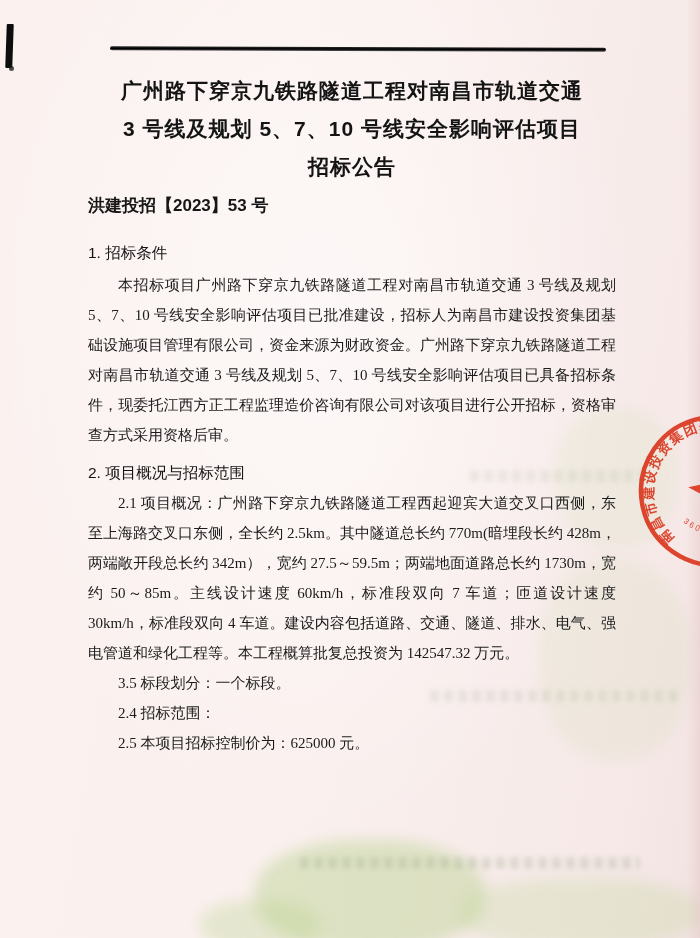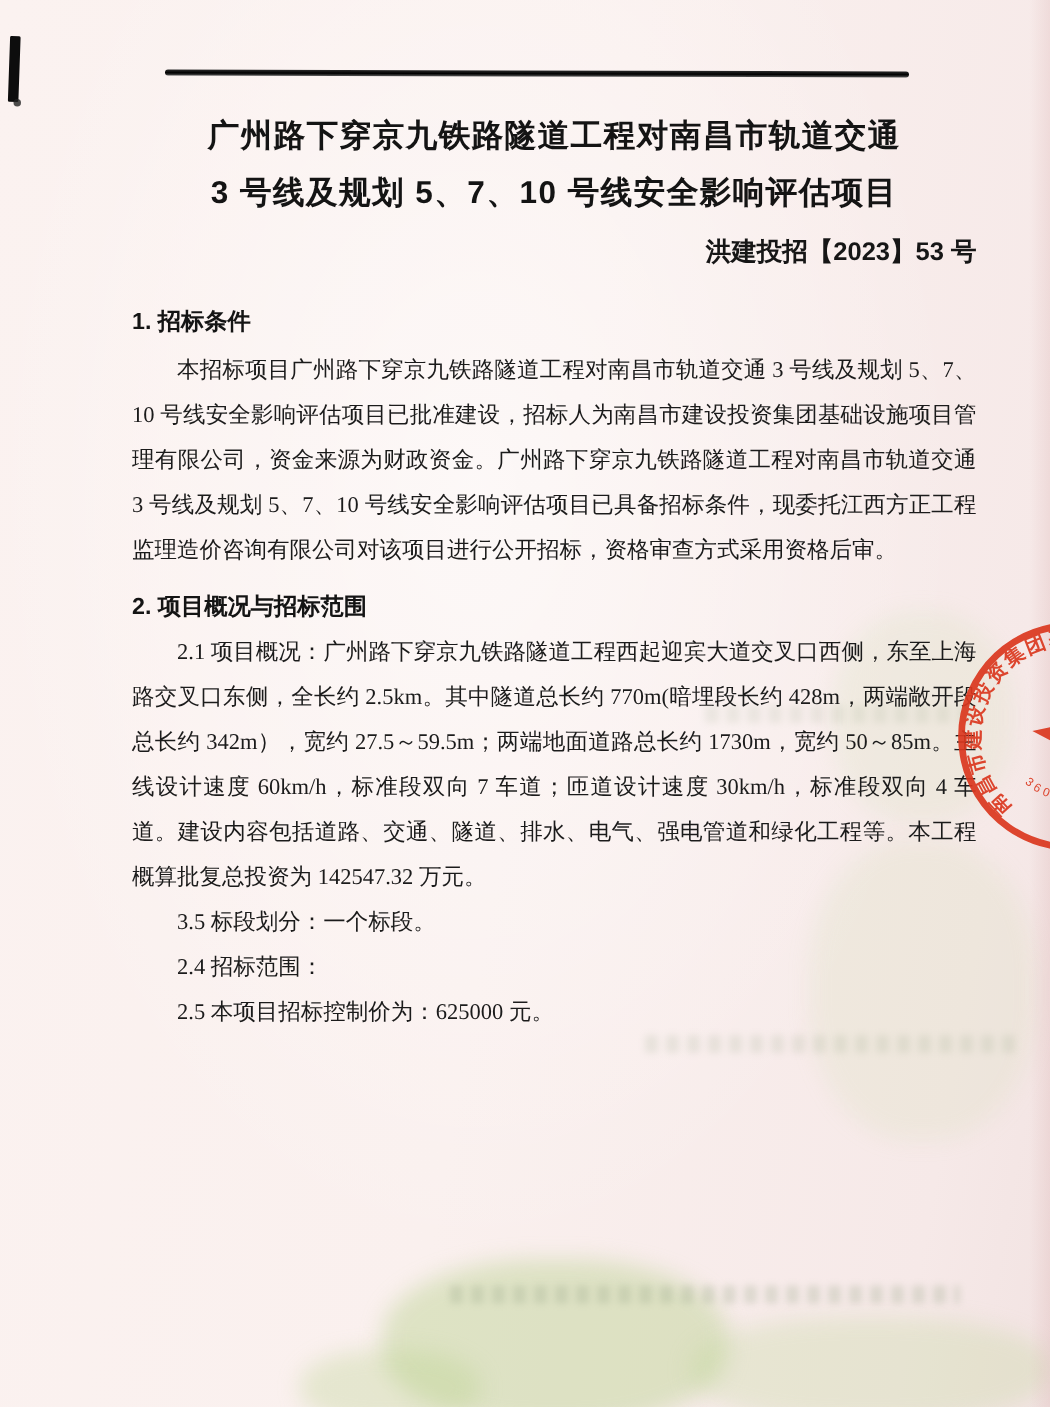--- a/index.html
+++ b/index.html
@@ -10,33 +10,33 @@
   }
   .page{
     position:relative;width:700px;height:938px;overflow:hidden;
     background:
       radial-gradient(ellipse at 45% 35%, rgba(255,255,255,.55) 0%, rgba(255,255,255,0) 60%),
       linear-gradient(100deg,#fbf2f0 0%,#faf0ee 50%,#f6e9e8 88%,#f2e3e2 100%);
     color:#1c1c1c;
   }
   .content{
     position:relative;z-index:3;
-    padding:72px 49px 0 88px;
+    padding:72px 84px 0 88px;
   }
   .title{
     text-align:center;font-family:"Liberation Sans","DejaVu Sans",sans-serif;
     font-weight:700;font-size:21px;line-height:38px;color:#141414;letter-spacing:1px;
   }
   .docnum{
-    text-align:right;font-family:"Liberation Sans","DejaVu Sans",sans-serif;
+    text-align:left;font-family:"Liberation Sans","DejaVu Sans",sans-serif;
     font-weight:700;font-size:17px;line-height:24px;margin-top:8px;color:#161616;
   }
   .sec-heading{
     font-family:"Liberation Sans","DejaVu Sans",sans-serif;
-    font-weight:700;font-size:15.5px;line-height:22px;color:#141414;
+    font-weight:400;font-size:15.5px;line-height:22px;color:#141414;
   }
   .h1m{margin-top:24px;}
   .h2m{margin-top:12px;}
   .para{
     font-size:15px;line-height:30px;text-align:justify;
     text-indent:2em;margin:0;color:#1b1b1b;
   }
   .para.first{margin-top:6px;}
   .para.tight{margin-top:0;}
   
@@ -92,20 +92,21 @@
   <div class="smudge sm-c"></div>
   <div class="smudge sm-d"></div>
   <div class="smudge sm-e"></div>
   <div class="ghostline gl-1"></div>
   <div class="ghostline gl-2"></div>
   <div class="ghostline gl-3"></div>
 
   <div class="content">
     <div class="title">广州路下穿京九铁路隧道工程对南昌市轨道交通</div>
     <div class="title">3 号线及规划 5、7、10 号线安全影响评估项目</div>
+    <div class="title">招标公告</div>
     <div class="docnum">洪建投招【2023】53 号</div>
 
     <div class="sec-heading h1m">1. 招标条件</div>
     <p class="para first">本招标项目广州路下穿京九铁路隧道工程对南昌市轨道交通 3 号线及规划 5、7、10 号线安全影响评估项目已批准建设，招标人为南昌市建设投资集团基础设施项目管理有限公司，资金来源为财政资金。广州路下穿京九铁路隧道工程对南昌市轨道交通 3 号线及规划 5、7、10 号线安全影响评估项目已具备招标条件，现委托江西方正工程监理造价咨询有限公司对该项目进行公开招标，资格审查方式采用资格后审。</p>
 
     <div class="sec-heading h2m">2. 项目概况与招标范围</div>
     <p class="para tight" style="margin-top:4px;">2.1 项目概况：广州路下穿京九铁路隧道工程西起迎宾大道交叉口西侧，东至上海路交叉口东侧，全长约 2.5km。其中隧道总长约 770m(暗埋段长约 428m，两端敞开段总长约 342m），宽约 27.5～59.5m；两端地面道路总长约 1730m，宽约 50～85m。主线设计速度 60km/h，标准段双向 7 车道；匝道设计速度 30km/h，标准段双向 4 车道。建设内容包括道路、交通、隧道、排水、电气、强电管道和绿化工程等。本工程概算批复总投资为 142547.32 万元。</p>
     <p class="para tight">3.5 标段划分：一个标段。</p>
     <p class="para tight">2.4 招标范围：</p>
     <p class="para tight">2.5 本项目招标控制价为：625000 元。</p>

